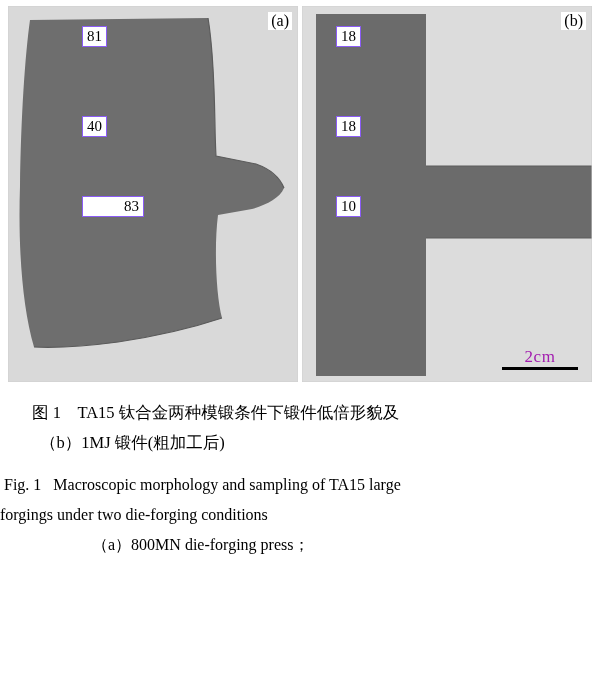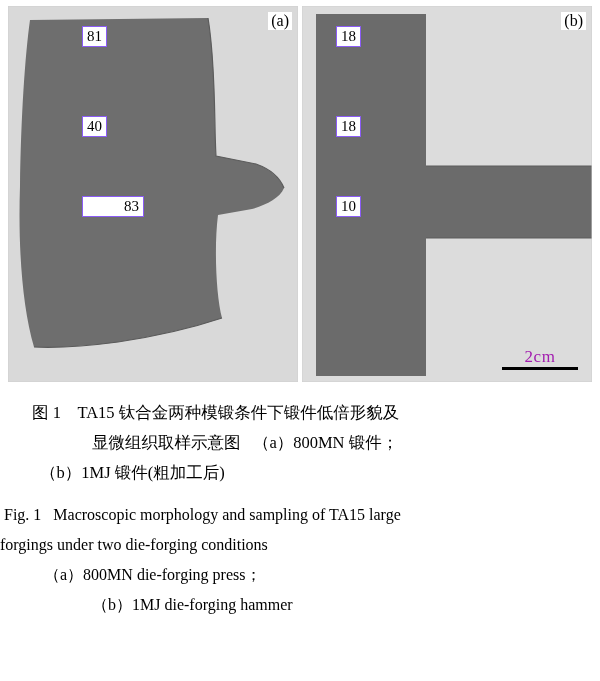--- a/index.html
+++ b/index.html
@@ -97,21 +97,21 @@
     white-space: pre;
   }
   .cap-cn { font-size: 16.5px; }
   .cap-en { font-size: 16px; }
 
   .cap-l1 { padding-left: 32px; }
   .cap-l2 { padding-left: 92px; }
   .cap-l3 { padding-left: 40px; }
   .cap-l4 { padding-left: 4px; margin-top: 12px; }
   .cap-l5 { }
-  .cap-l6 { padding-left: 44px; }
+  .cap-l6 { padding-left: 92px; }
   .cap-l7 { padding-left: 92px; }
 </style>
 </head>
 <body>
 
 <div class="figure-wrap">
 
   <div class="panel panel-a">
     <svg width="290" height="376" viewBox="0 0 290 376">
       <rect x="0" y="0" width="290" height="376" fill="#d9d9d9"></rect>
@@ -157,19 +157,17 @@
 
     <div class="scalebar">
       <div class="sb-text">2cm</div>
       <div class="sb-line"></div>
     </div>
   </div>
 </div>
 
 <div class="caption">
   <div class="cap-line cap-cn cap-l1">图 1    TA15 钛合金两种模锻条件下锻件低倍形貌及</div>
-  <div class="cap-line cap-cn cap-l2">显微组织取样示意图   （a）800MN 锻件；</div>
   <div class="cap-line cap-cn cap-l3">（b）1MJ 锻件(粗加工后)</div>
   <div class="cap-line cap-en cap-l4">Fig. 1   Macroscopic morphology and sampling of TA15 large</div>
   <div class="cap-line cap-en cap-l5">forgings under two die-forging conditions</div>
   <div class="cap-line cap-en cap-l6">（a）800MN die-forging press；</div>
-  <div class="cap-line cap-en cap-l7">（b）1MJ die-forging hammer</div>
 </div>
 
 </body></html>

